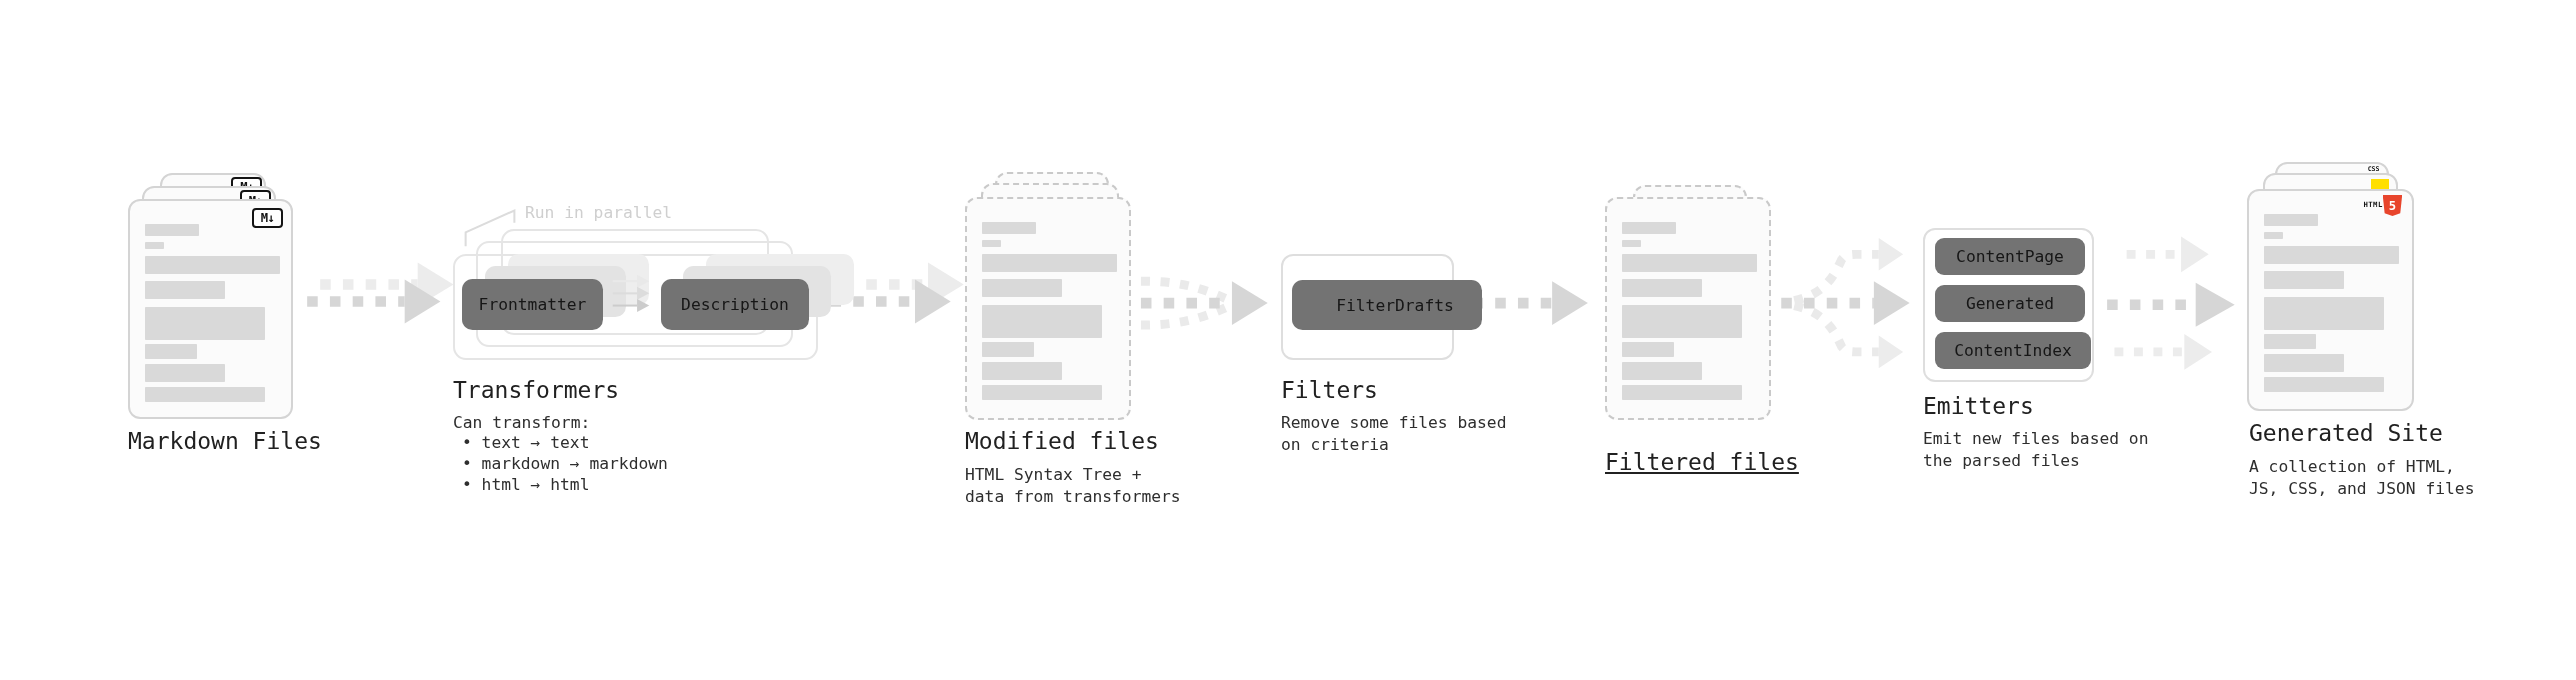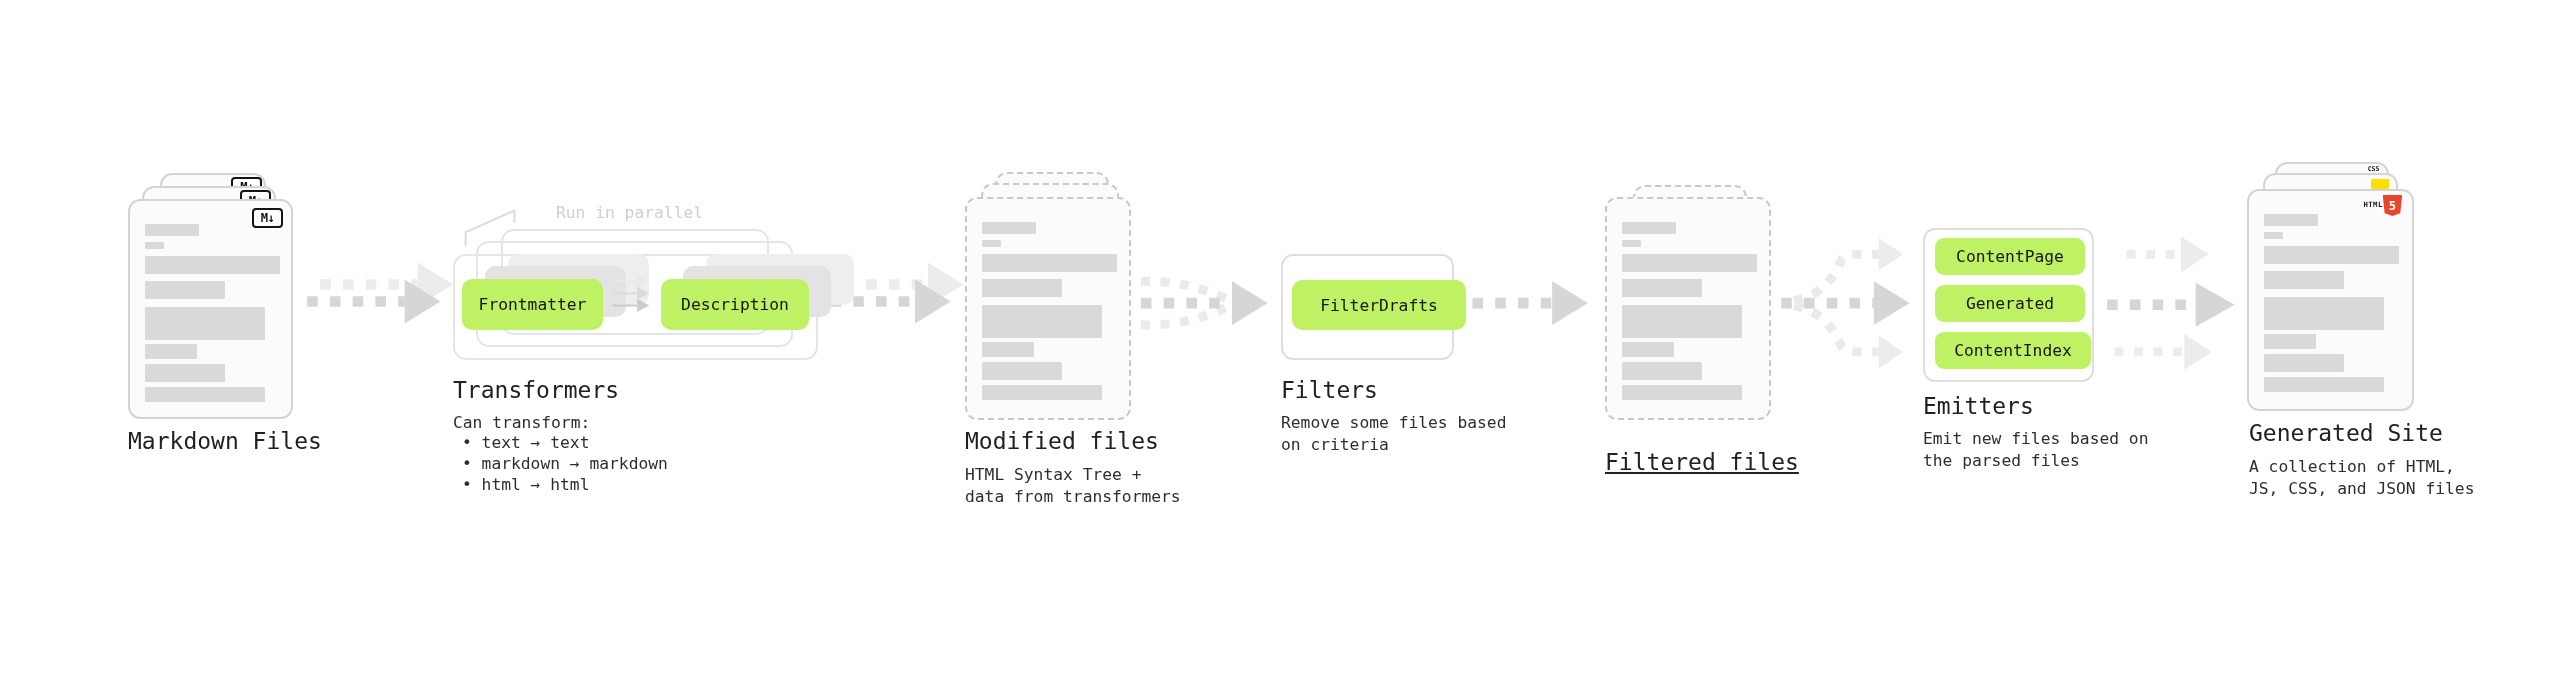--- a/index.html
+++ b/index.html
@@ -22,21 +22,21 @@
   .br7{top:163px;width:80px;height:18px;}
   .br8{top:186px;width:120px;height:14.6px;}
 
   .title{position:absolute;font-size:23px;color:#212121;white-space:pre;}
   .desc{position:absolute;font-size:16.3px;line-height:22px;color:#2e2e2e;white-space:pre-line;}
   .bullet{position:absolute;font-size:16.3px;color:#2e2e2e;white-space:pre;}
   .note{position:absolute;font-size:16.3px;color:#cfcfcf;white-space:pre;}
 
   .obox{position:absolute;border:2px solid #e5e5e5;border-radius:13px;box-sizing:border-box;background:transparent;}
   .panel{position:absolute;border:2px solid #dedede;border-radius:12.2px;box-sizing:border-box;background:#fff;}
-  .btn{position:absolute;background:#bef264;border-radius:10.6px;display:flex;align-items:center;justify-content:center;
+  .btn{position:absolute;background:#737373;border-radius:10.6px;display:flex;align-items:center;justify-content:center;
        font-size:16.3px;color:#161616;}
   .ghost{position:absolute;border-radius:10.6px;}
 
   .mdicon{position:absolute;border:2.4px solid #141414;border-radius:4.1px;background:#fff;color:#141414;
           width:27px;height:16.3px;display:flex;align-items:center;justify-content:center;
           font-size:12.2px;font-weight:bold;letter-spacing:-0.8px;}
 
   .htmlbadge{position:absolute;display:flex;flex-direction:row;align-items:center;}
   .htmlbadge .lbl{font-size:7.3px;font-weight:bold;color:#141414;letter-spacing:0.4px;line-height:8.1px;}
   .htmlbadge .shield{width:19.5px;height:21px;margin-top:0.8px;background:#e8452c;color:#fff;
@@ -147,21 +147,21 @@
       <g>
         <line x1="754" y1="361" x2="784" y2="361" stroke="#dcdcdc" stroke-width="2.5"></line>
         <polygon points="784,353 784,369 799,361" fill="#dcdcdc"></polygon>
       </g>
       <g>
         <line x1="754" y1="376" x2="784" y2="376" stroke="#cccccc" stroke-width="2.5"></line>
         <polygon points="784,368 784,384 799,376" fill="#cccccc"></polygon>
       </g>
     </svg>
 
-    <div class="note" style="left:525px;top:203px;margin-left:31px;">Run in parallel</div>
+    <div class="note" style="left:525px;top:203px;">Run in parallel</div>
 
     <div class="btn" style="left:462px;top:279px;width:141px;height:51px;">Frontmatter</div>
     <div class="btn" style="left:661px;top:279px;width:148px;height:51px;">Description</div>
 
     <div class="title" style="left:453px;top:377px;">Transformers</div>
     <div class="desc" style="left:453px;top:412px;">Can transform:</div>
     <div class="bullet" style="left:462px;top:433px;">• text → text</div>
     <div class="bullet" style="left:462px;top:454px;">• markdown → markdown</div>
     <div class="bullet" style="left:462px;top:475px;">• html → html</div>
   </div>
@@ -179,21 +179,21 @@
       <div class="bar br7"></div>
       <div class="bar br8"></div>
     </div>
     <div class="title" style="left:965px;top:428px;">Modified files</div>
     <div class="desc" style="left:965px;top:464px;">HTML Syntax Tree +
 data from transformers</div>
   </div>
 
   <div>
     <div class="panel" style="left:1281px;top:254px;width:173px;height:106px;"></div>
-    <div class="btn" style="left:1292px;top:280px;width:174px;height:50px;">FilterDrafts</div>
+    <div class="btn" style="left:1292px;top:280px;width:174px;height:50px;padding-left:16px;">FilterDrafts</div>
     <div class="title" style="left:1281px;top:377px;">Filters</div>
     <div class="desc" style="left:1281px;top:412px;">Remove some files based
 on criteria</div>
   </div>
 
   <div>
     <div class="fcard dashed" style="left:1633px;top:185px;width:114px;height:219px;"></div>
     <div class="fcard dashed" style="left:1605px;top:197px;width:166px;height:223px;">
       <div class="bar br1"></div>
       <div class="bar br2"></div>

